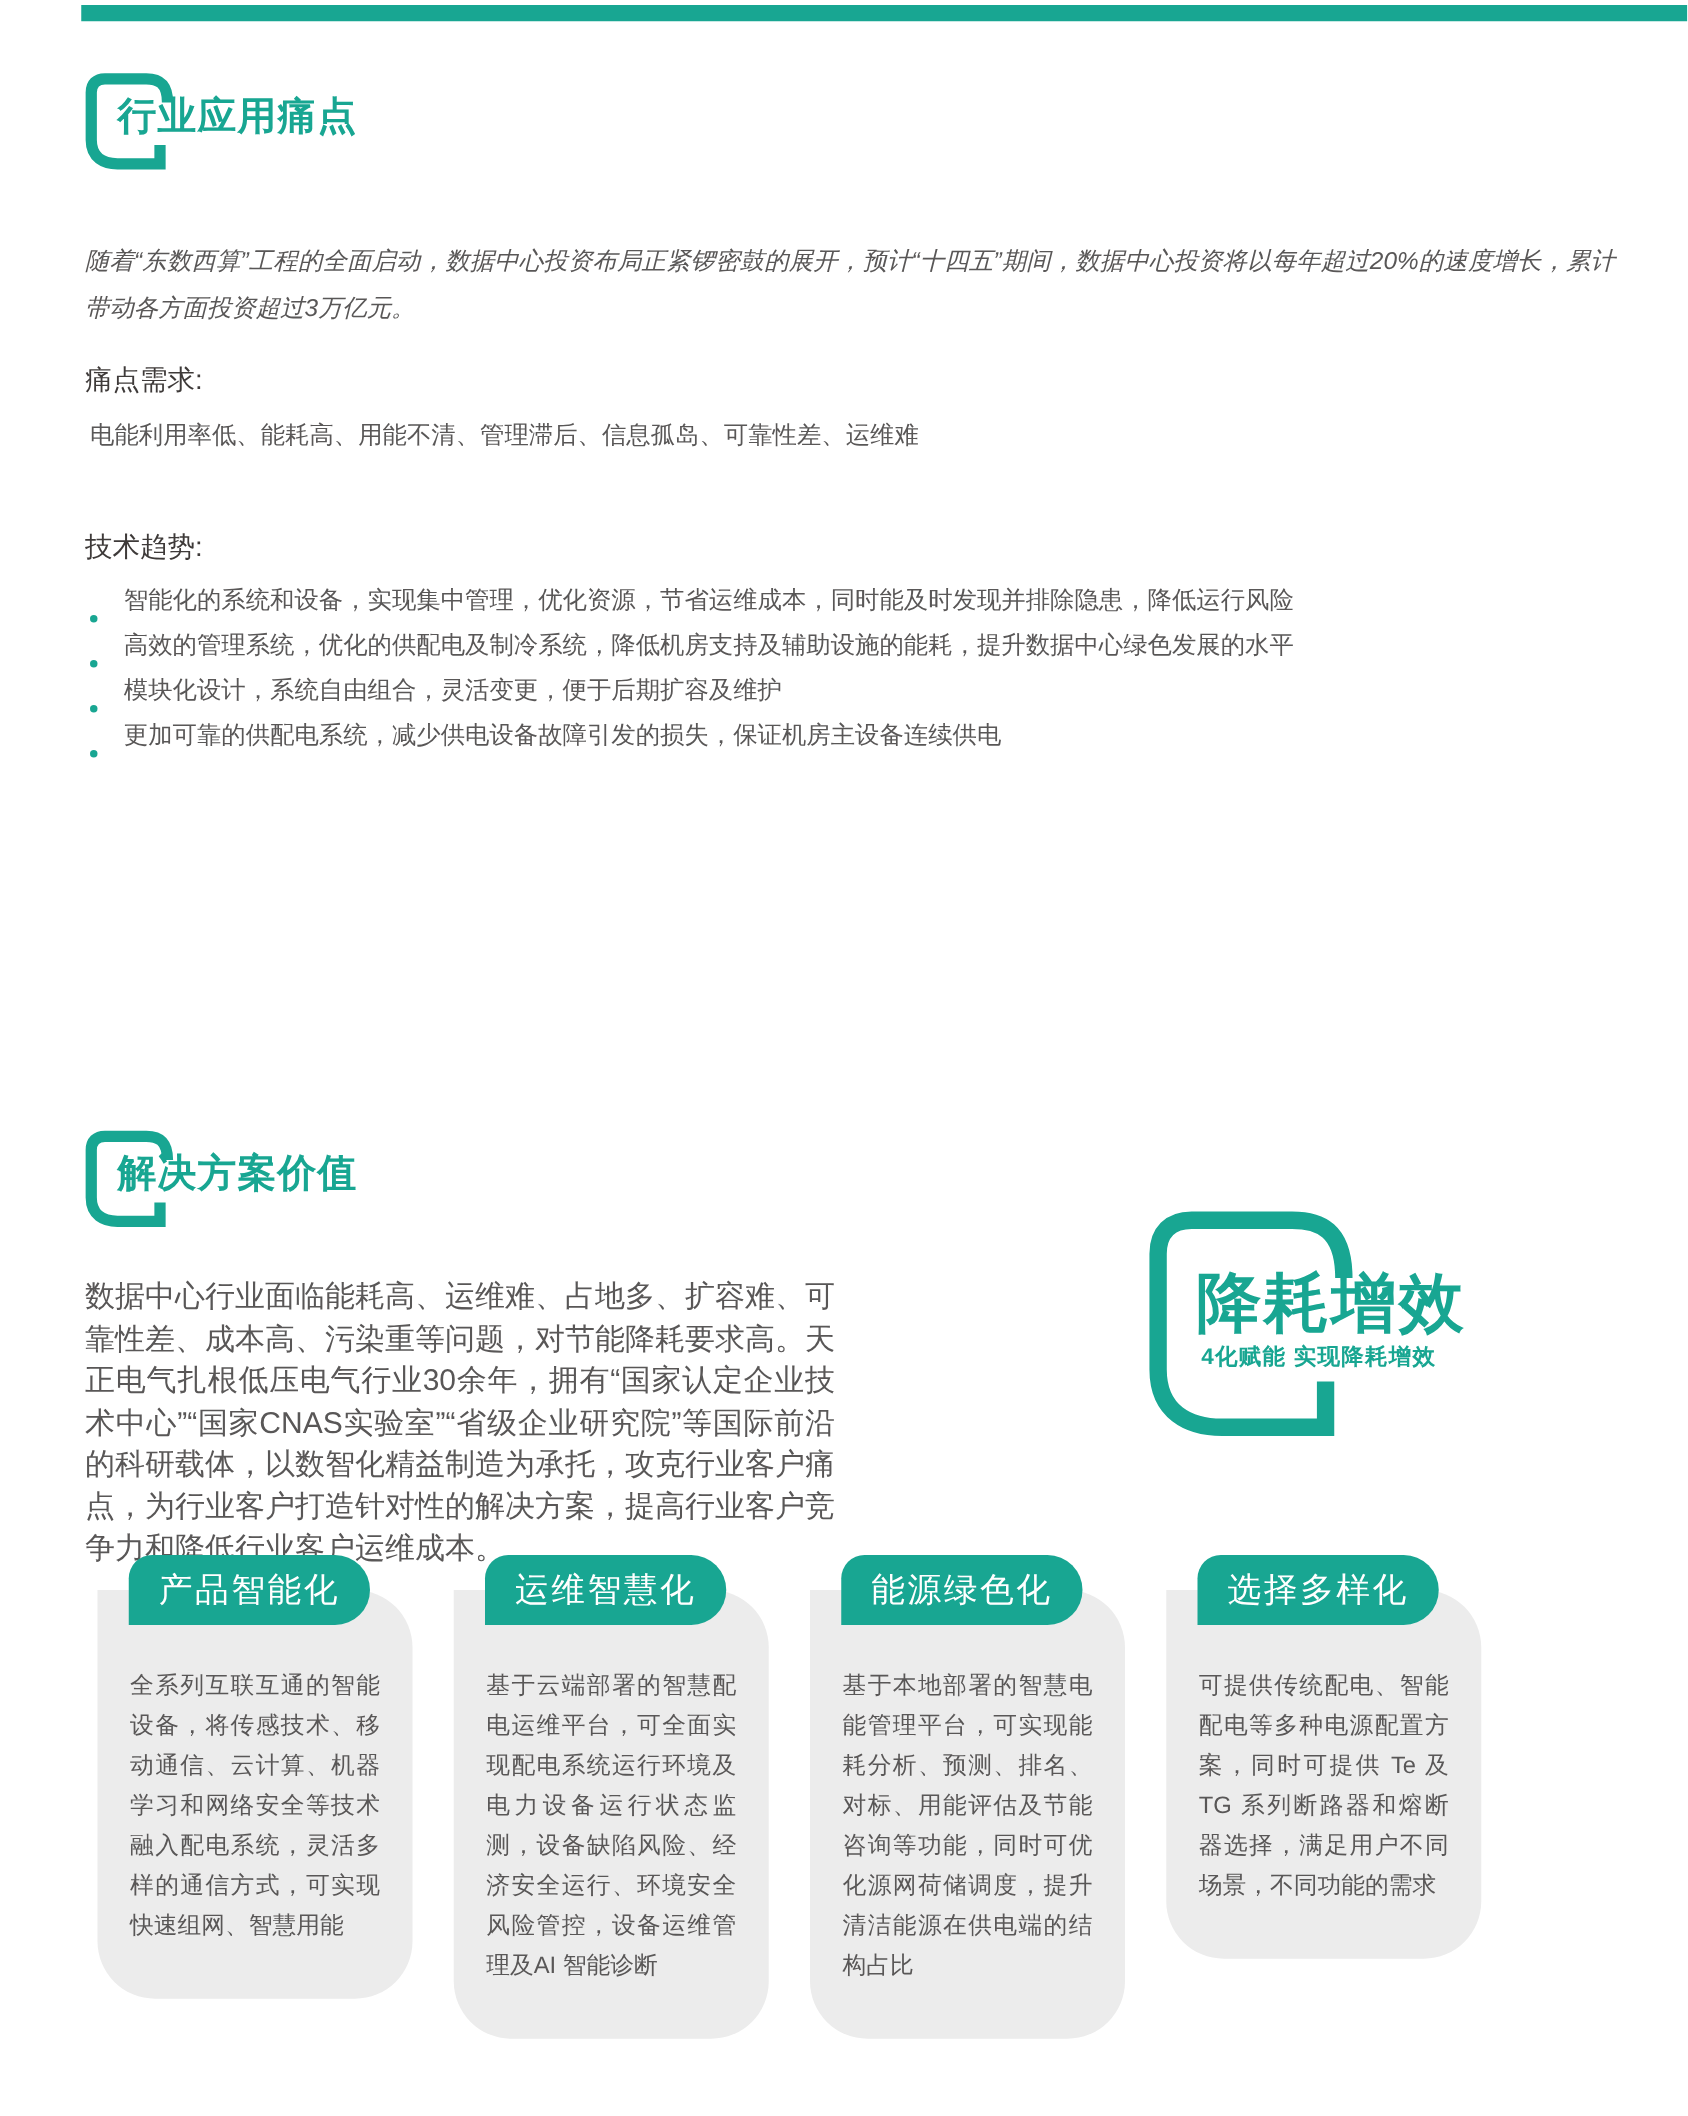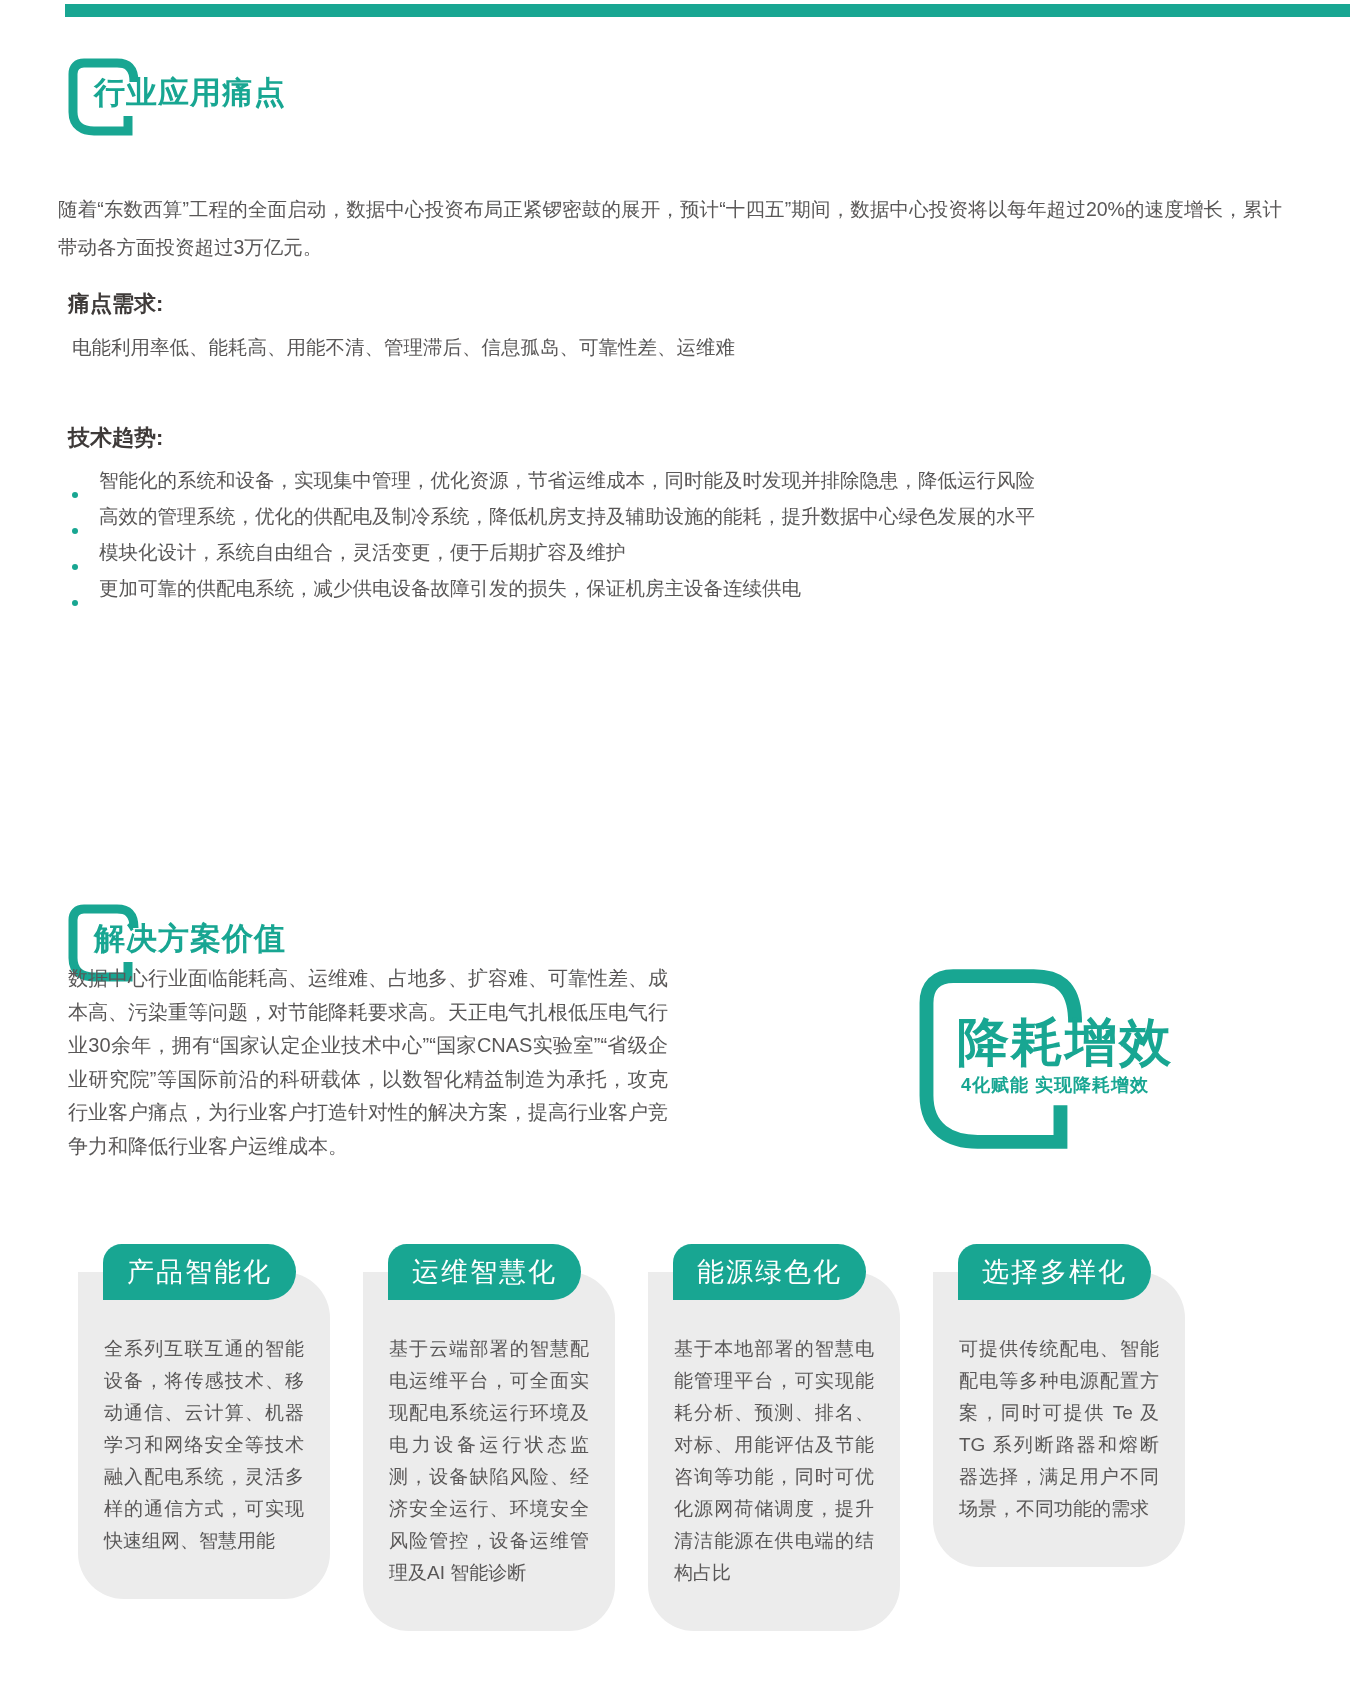--- a/index.html
+++ b/index.html
@@ -21,43 +21,43 @@
   .sec-title{
     position:absolute;font-size:31px;font-weight:bold;color:var(--accent);
     letter-spacing:1px;white-space:nowrap;
   }
   .icon-pain{left:68px;top:57px;}
   .title-pain{left:94px;top:72px;}
   .icon-value{left:68px;top:903px;}
   .title-value{left:94px;top:918px;}
 
   .intro{
-    position:absolute;left:58px;top:170px;width:1224px;
-    font-size:19.5px;line-height:38px;color:var(--body-text);text-align:justify;
+    position:absolute;left:68px;top:170px;width:1224px;
+    font-size:19.5px;line-height:38px;color:var(--body-text);text-align:justify;font-style:italic;
   }
   .sub-heading{
-    position:absolute;left:68px;font-size:22px;font-weight:bold;color:var(--heading-text);
+    position:absolute;left:68px;font-size:22px;font-weight:normal;color:var(--heading-text);
     white-space:nowrap;
   }
   .pain-heading{top:289px;}
   .pain-text{
     position:absolute;left:72px;top:334px;font-size:19.5px;color:var(--body-text);white-space:nowrap;
   }
   .trend-heading{top:423px;}
   .trends{position:absolute;left:68px;top:462px;width:1200px;}
   .trend-item{display:flex;align-items:flex-end;height:36px;}
   .trend-dot{
     flex:0 0 auto;width:6px;height:6px;border-radius:50%;background:var(--accent);
     margin:14px 21px 0 4px;
   }
   .trend-text{font-size:19.5px;line-height:36px;color:var(--body-text);white-space:nowrap;}
 
   .value-body{
-    position:absolute;left:68px;top:942px;width:600px;
-    font-size:20px;line-height:33.5px;color:var(--body-text);text-align:justify;
+    position:absolute;left:68px;top:997px;width:600px;
+    font-size:24px;line-height:33.5px;color:var(--body-text);text-align:justify;
   }
 
   .callout-icon{position:absolute;left:912px;top:964px;width:180px;height:190px;}
   .callout-icon svg{display:block;width:100%;height:100%;}
   .callout-title{
     position:absolute;left:957px;top:1008px;font-size:52px;font-weight:bold;
     color:var(--accent);letter-spacing:2px;white-space:nowrap;
   }
   .callout-subtitle{
     position:absolute;left:961px;top:1073px;font-size:18px;font-weight:700;

